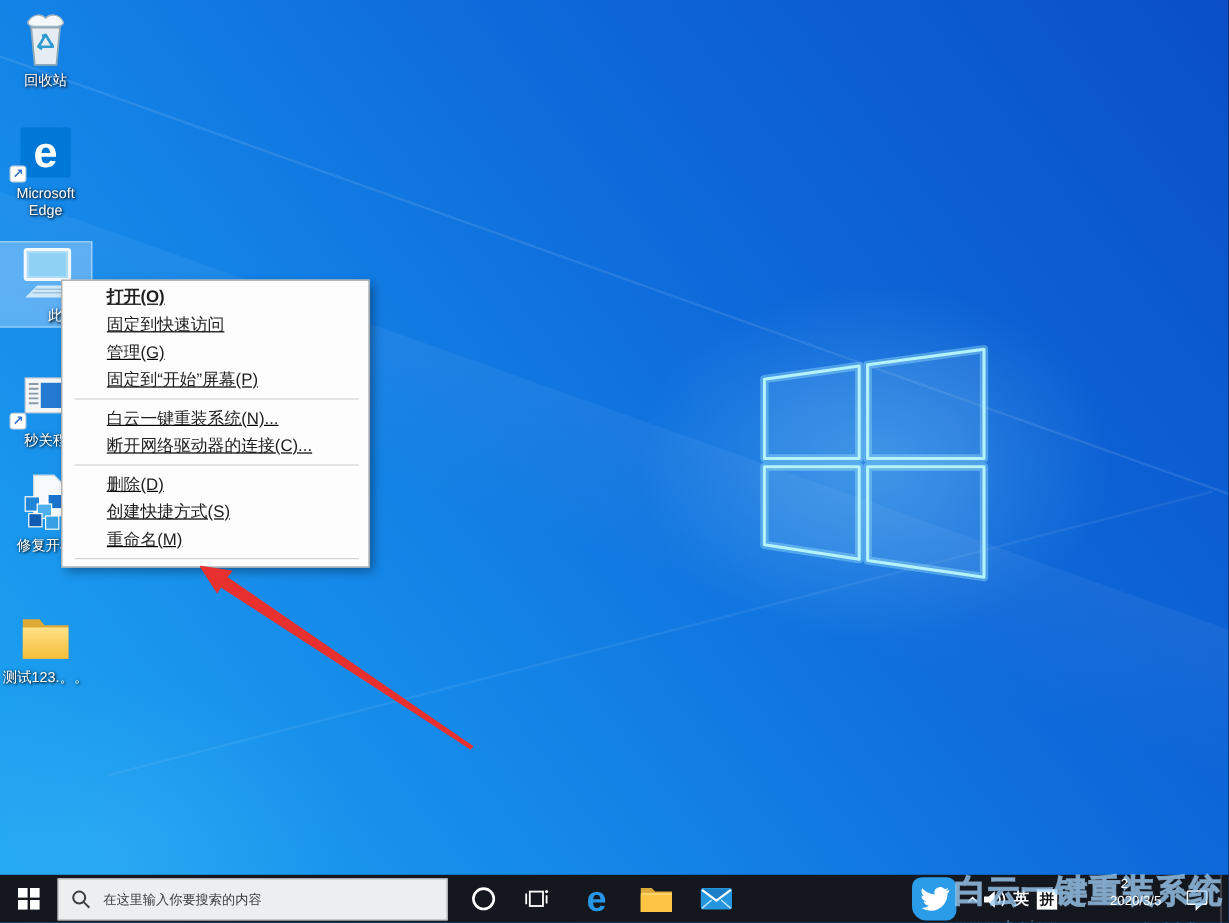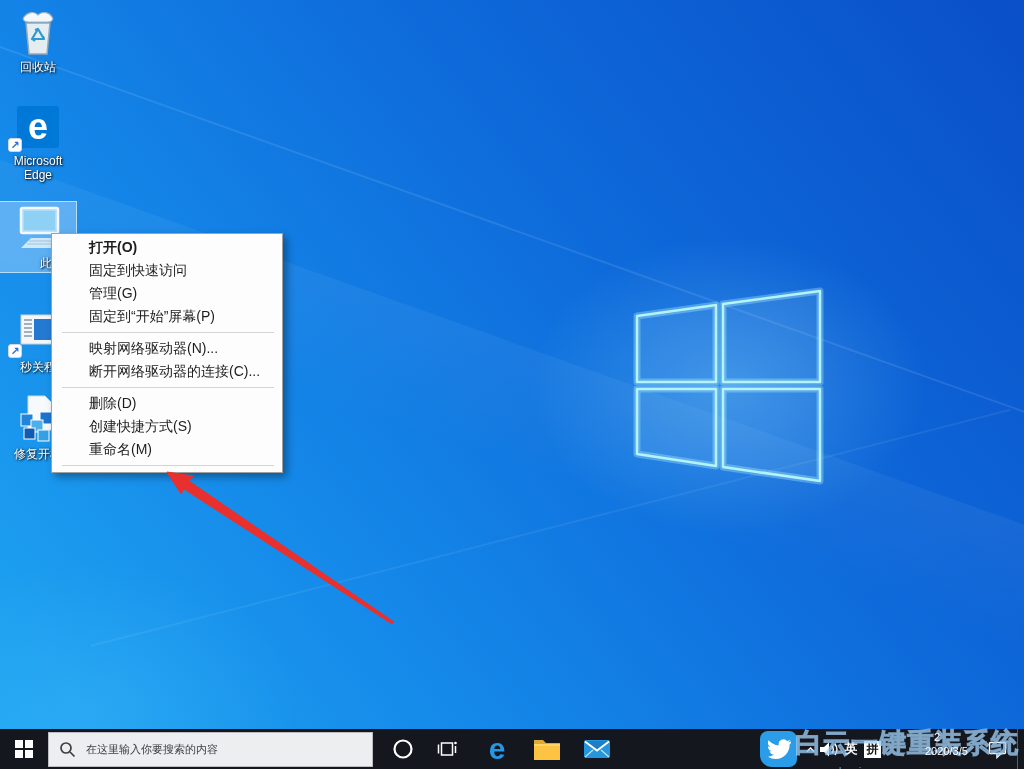--- a/index.html
+++ b/index.html
@@ -20,22 +20,22 @@
   
   .dicon{position:absolute;left:0;width:76px;text-align:center;padding:2px 0;}
   .dicon .art{height:50px;display:flex;align-items:center;justify-content:center;position:relative;}
   .dicon .lbl{margin-top:2px;font-size:12px;line-height:14px;color:#fff;
     text-shadow:1px 1px 2px rgba(0,0,0,0.9),0 0 3px rgba(0,0,0,0.5);}
   .dicon.selected{background:rgba(173,214,255,0.45);outline:1px solid rgba(235,248,255,0.75);}
   .sc-arrow{position:absolute;left:8px;bottom:0;width:14px;height:14px;background:#fff;border-radius:3px;
     border:1px solid #cfd8de;display:flex;align-items:center;justify-content:center;
     font-size:11px;font-weight:bold;color:#2f6fd0;line-height:1;}
   
-  .cmenu{position:absolute;left:51px;top:233px;width:232px;background:#fdfdfd;
-    border:1px solid #a0a0a0;box-shadow:4px 4px 8px rgba(0,0,0,0.35);padding:2px 0;z-index:20;}
+  .cmenu{position:absolute;left:51px;top:233px;width:257px;background:#fdfdfd;
+    border:1px solid #a0a0a0;box-shadow:4px 4px 8px rgba(0,0,0,0.35);padding:2px 0;z-index:20;text-decoration:underline;}
   .mi{height:23px;line-height:23px;padding-left:37px;font-size:14px;color:#1d1d1d;white-space:nowrap;}
   .mi.bold{font-weight:bold;}
   .msep{border-top:1px solid #d4d4d4;margin:4px 8px 4px 10px;}
   .arrow-svg{position:absolute;left:0;top:0;z-index:30;pointer-events:none;}
   
   .taskbar{position:absolute;left:0;top:729px;width:1024px;height:40px;background:#14171e;z-index:40;
     display:flex;align-items:center;}
   .tb-start{width:48px;height:40px;display:flex;align-items:center;justify-content:center;}
   .winlogo{display:grid;grid-template-columns:8px 8px;grid-template-rows:8px 8px;gap:2px;}
   .winlogo div{background:#fff;}
@@ -142,28 +142,43 @@
         <rect x="8" y="20" width="12" height="12" fill="#2285d8" stroke="#fff"></rect>
         <rect x="27" y="18" width="12" height="12" fill="#1b74cc" stroke="#fff"></rect>
         <rect x="18" y="26" width="12" height="12" fill="#4db0ec" stroke="#fff"></rect>
         <rect x="11" y="34" width="11" height="11" fill="#0f5cb0" stroke="#fff"></rect>
         <rect x="25" y="36" width="11" height="11" fill="#35a0e4" stroke="#fff"></rect>
       </svg>
     </div>
     <div class="lbl">修复开机</div>
   </div>
 
+  <div class="dicon" style="top:503px;">
+    <div class="art">
+      <svg width="48" height="48" viewBox="0 0 48 48">
+        <defs>
+          <linearGradient id="fg" x1="0" y1="0" x2="0" y2="1">
+            <stop offset="0" stop-color="#ffe187"></stop>
+              <stop offset="1" stop-color="#f5bd3a"></stop>
+          </linearGradient>
+        </defs>
+        <path d="M5 10 h14 l4 5 h20 v28 h-38 z" fill="#dda938"></path>
+        <path d="M5 17 h38 v26 h-38 z" fill="url(#fg)"></path>
+      </svg>
+    </div>
+    <div class="lbl">测试123.。。</div>
+  </div>
 
   <div class="cmenu">
     <div class="mi bold">打开(O)</div>
     <div class="mi">固定到快速访问</div>
     <div class="mi">管理(G)</div>
     <div class="mi">固定到“开始”屏幕(P)</div>
     <div class="msep"></div>
-    <div class="mi">映射网络驱动器(N)...</div>
+    <div class="mi">白云一键重装系统(N)...</div>
     <div class="mi">断开网络驱动器的连接(C)...</div>
     <div class="msep"></div>
     <div class="mi">删除(D)</div>
     <div class="mi">创建快捷方式(S)</div>
     <div class="mi">重命名(M)</div>
     <div class="msep"></div>
   </div>
 
   <svg class="arrow-svg" width="1024" height="769" viewBox="0 0 1024 769">
     <polygon points="167,472 181,494 184,489 392,624 394,622 189,481 193,476" fill="#e8312f" stroke="#e8312f" stroke-width="1" stroke-linejoin="round"></polygon>

